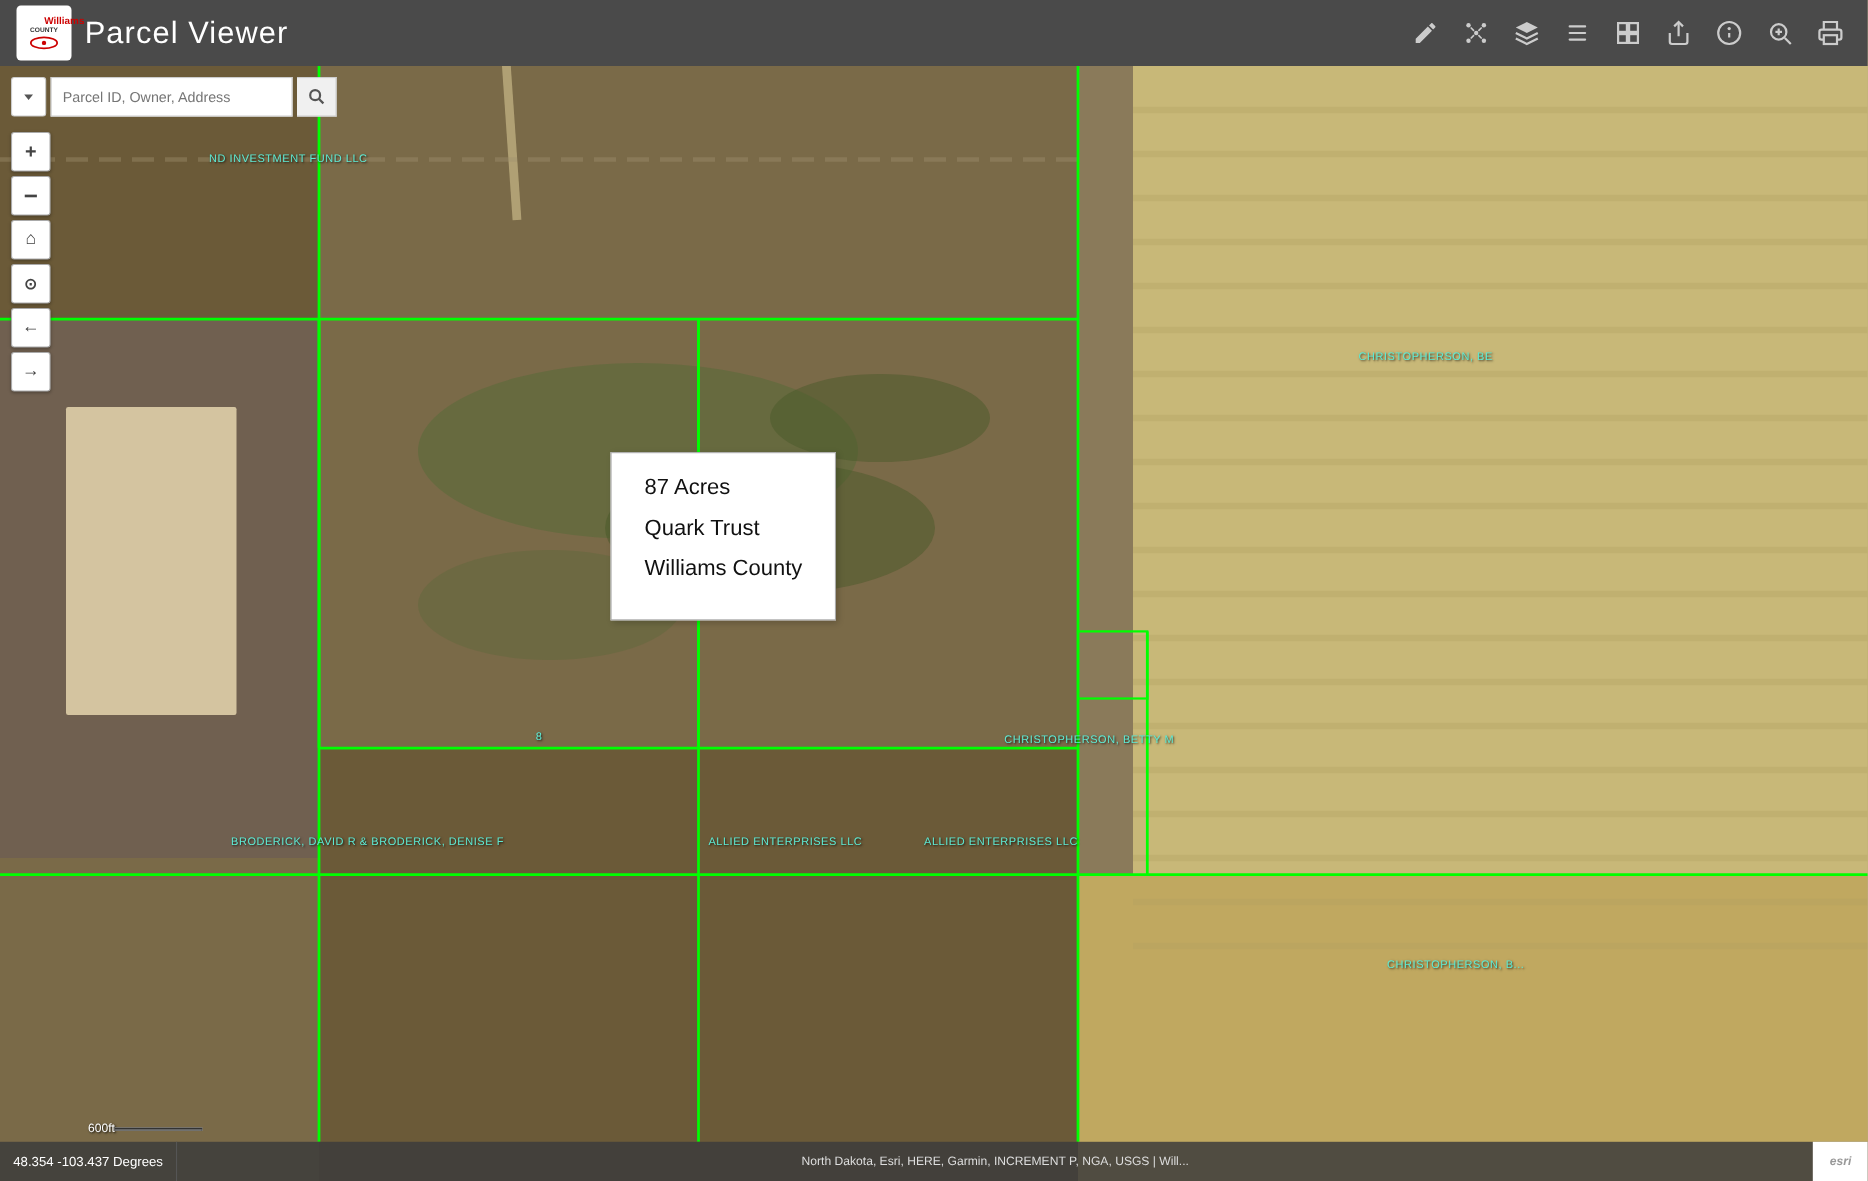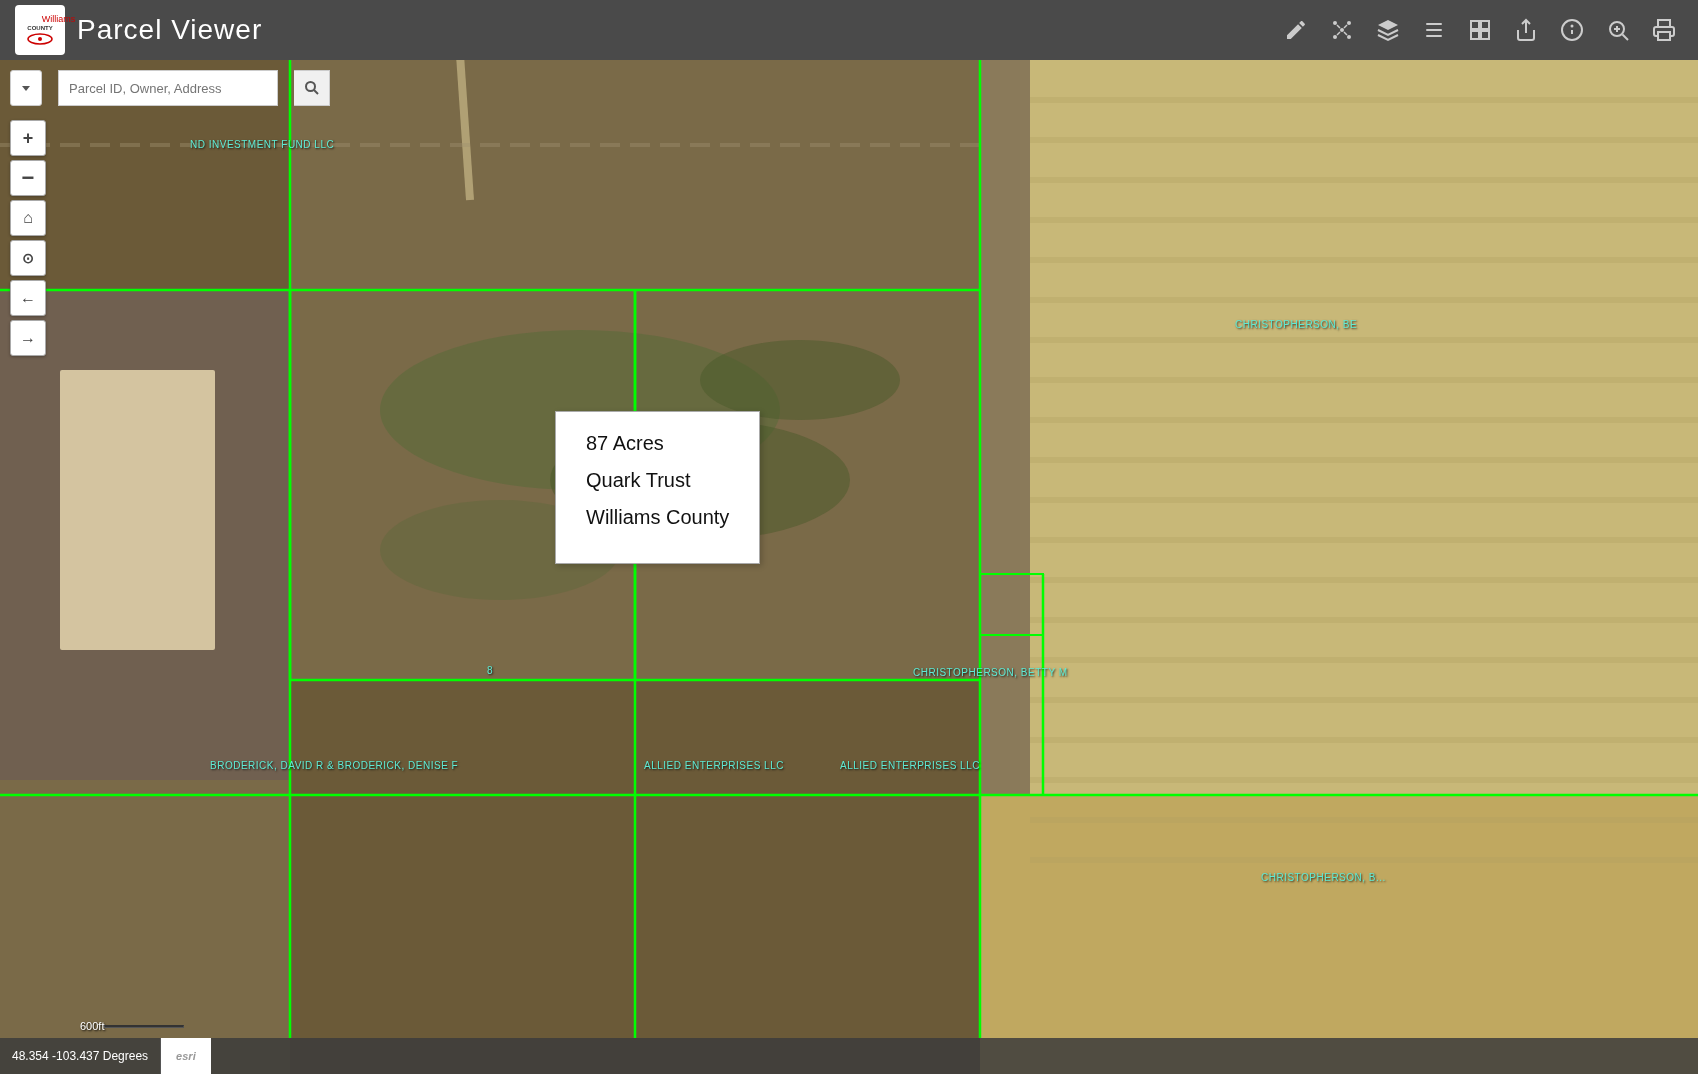--- a/index.html
+++ b/index.html
@@ -66,21 +66,21 @@
       justify-content: center;
       font-size: 7px;
       font-weight: bold;
       color: #333;
       line-height: 1.2;
     }
 
     #logo-badge .logo-top {
       font-size: 9px;
       color: #c00;
-      font-weight: normal;
+      font-weight: bold;
       margin-left: 37px;
     }
 
     #app-title {
       color: white;
       font-size: 28px;
       font-weight: 300;
       letter-spacing: 1px;
     }
 
@@ -105,21 +105,21 @@
       border-radius: 3px;
     }
 
     
     #search-bar {
       position: absolute;
       top: 70px;
       left: 10px;
       display: flex;
       align-items: center;
-      gap: 16px;
+      gap: 4px;
       z-index: 100;
     }
 
     #search-dropdown-btn {
       background: white;
       border: 1px solid #ccc;
       border-radius: 3px;
       width: 32px;
       height: 36px;
       cursor: pointer;
@@ -488,16 +488,17 @@
   <span class="popup-line">Williams County</span>
 </div>
 
 <div id="scale-bar">
   <span class="scale-label">600ft</span>
   <div class="scale-line"></div>
 </div>
 
 <div id="status-bar">
   <div id="coordinates">48.354 -103.437 Degrees</div>
+  <div id="attribution">North Dakota, Esri, HERE, Garmin, INCREMENT P, NGA, USGS | Will...</div>
   <div id="esri-logo">
     <span style="color:#999;font-size:11px;font-style:italic;">esri</span>
   </div>
 </div>
 
 </body></html>

